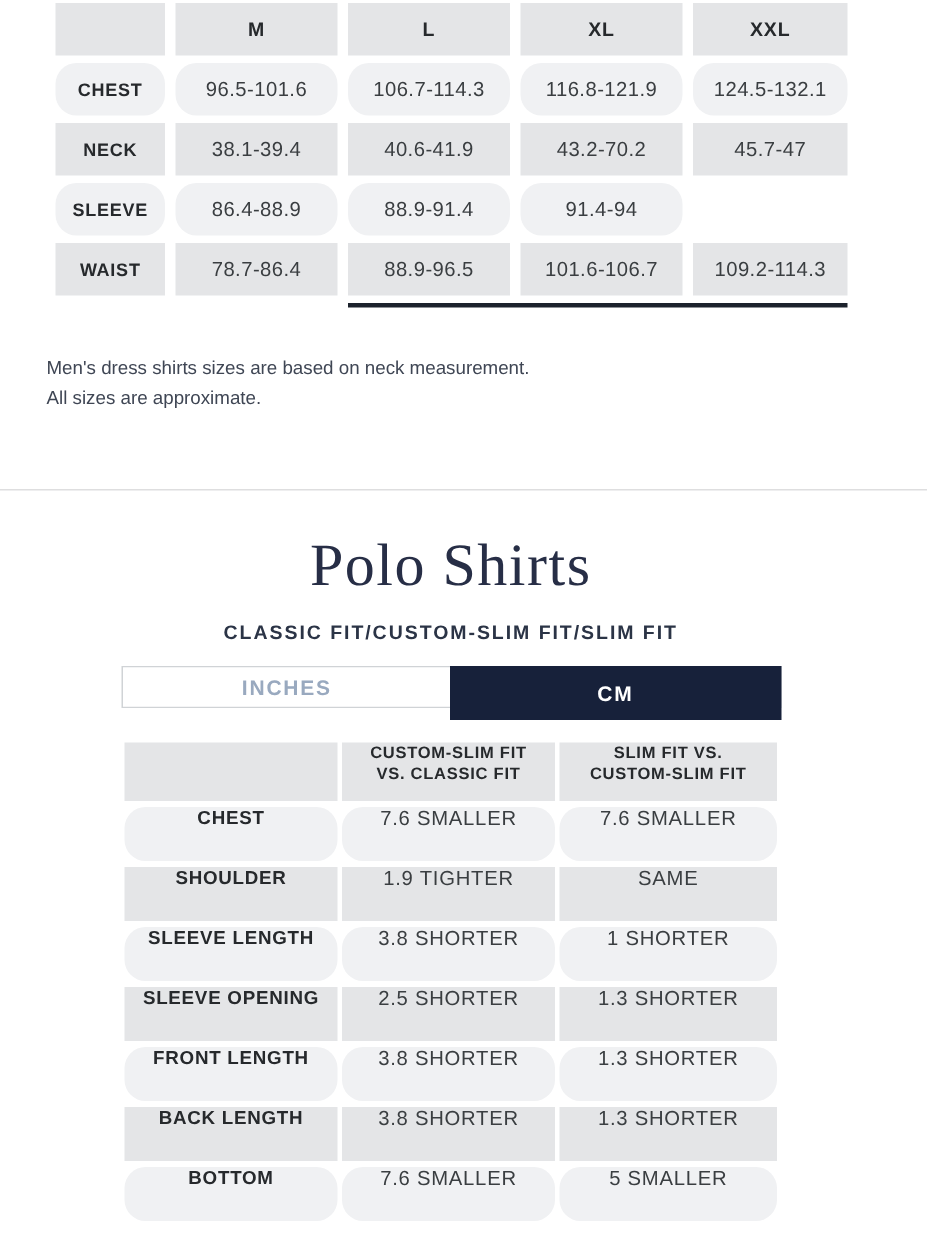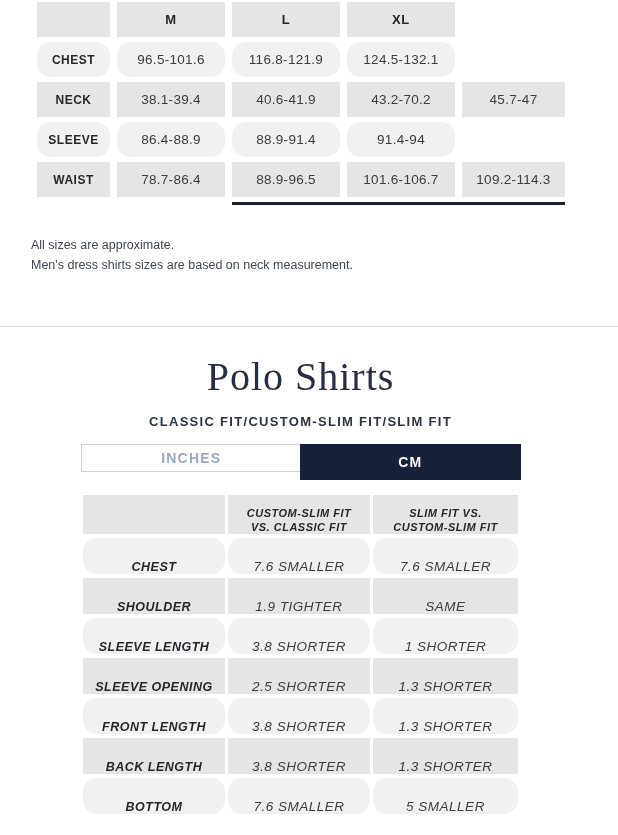--- a/index.html
+++ b/index.html
@@ -100,23 +100,22 @@
   .fit-table { margin: 23px 0 0 83px; }
   .fit-row {
     display: grid;
     grid-template-columns: 142px 142px 145px;
     column-gap: 3px;
     margin-bottom: 4px;
   }
   .fit-row .cell {
     height: 36px;
     display: flex; flex-direction: column;
-    align-items: center; justify-content: flex-end;
-    text-align: center;
-    font-style: italic;
+    align-items: center; justify-content: flex-start;
+    text-align: center;
   }
   .fit-row.head .cell { height: 39px; }
   .fit-col-h {
     font-size: 11px; font-weight: bold; line-height: 14px;
     letter-spacing: .5px; color: #26292c;
     max-width: 130px;
   }
   .fit-col-h span { display: block; }
   .fit-lab {
     font-size: 12.5px; font-weight: bold; letter-spacing: .5px;
@@ -131,25 +130,27 @@
 <body>
 
 <div class="page">
 
   <div class="size-table">
     <div class="size-row row-dark head">
       <div class="cell"></div>
       <div class="cell col-h">M</div>
       <div class="cell col-h">L</div>
       <div class="cell col-h">XL</div>
+      <div class="cell col-h">XXL</div>
     </div>
 
     <div class="size-row row-light">
       <div class="cell row-lab">CHEST</div>
       <div class="cell val">96.5-101.6</div>
+      <div class="cell val">106.7-114.3</div>
       <div class="cell val">116.8-121.9</div>
       <div class="cell val">124.5-132.1</div>
     </div>
 
     <div class="size-row row-dark">
       <div class="cell row-lab">NECK</div>
       <div class="cell val">38.1-39.4</div>
       <div class="cell val">40.6-41.9</div>
       <div class="cell val">43.2-70.2</div>
       <div class="cell val">45.7-47</div>
@@ -167,22 +168,22 @@
       <div class="cell val">78.7-86.4</div>
       <div class="cell val">88.9-96.5</div>
       <div class="cell val">101.6-106.7</div>
       <div class="cell val">109.2-114.3</div>
     </div>
   </div>
 
   <div class="scroll-thumb"></div>
 
   <div class="notes">
+    <p>Men's dress shirts sizes are based on neck measurement.</p>
     <p>All sizes are approximate.</p>
-    <p>Men's dress shirts sizes are based on neck measurement.</p>
   </div>
 </div>
 
 <div class="divider"></div>
 
 <div class="page">
   <h2 class="section-title">Polo Shirts</h2>
   <div class="section-subtitle">CLASSIC FIT/CUSTOM-SLIM FIT/SLIM FIT</div>
 
   <div class="unit-toggle">

